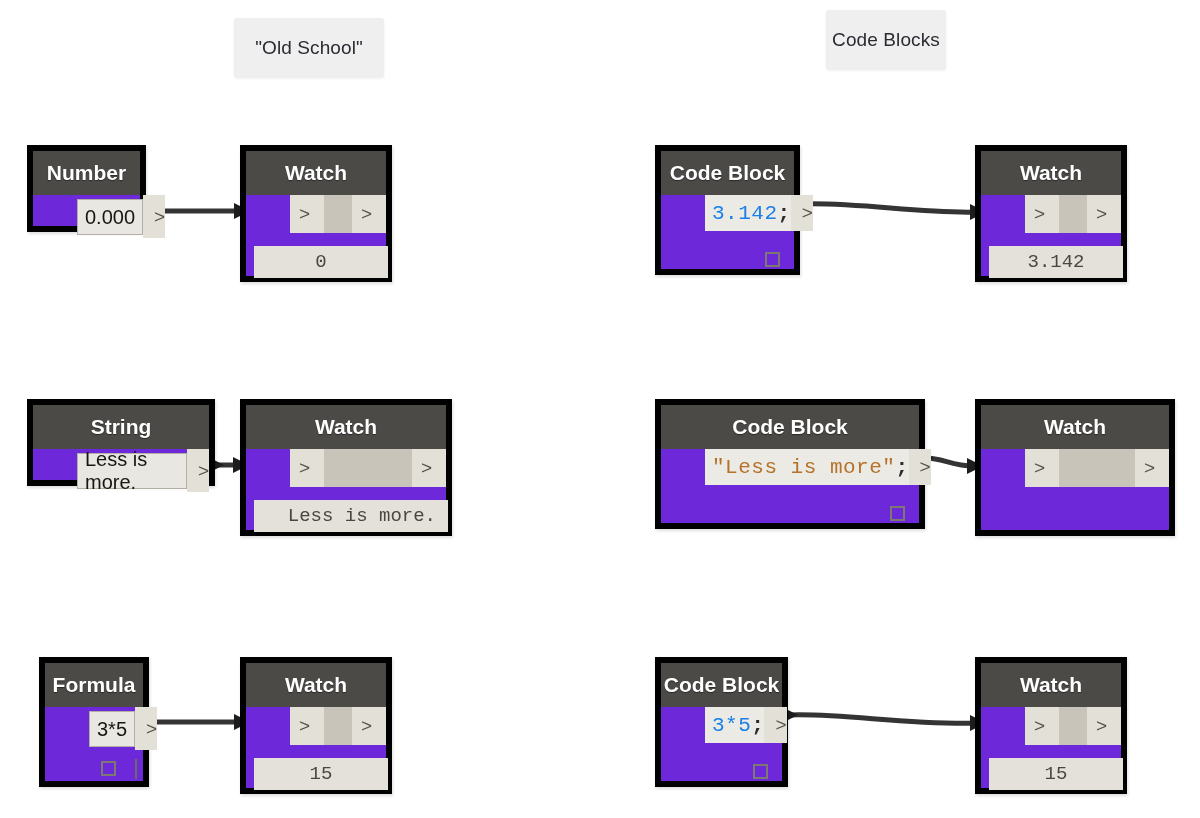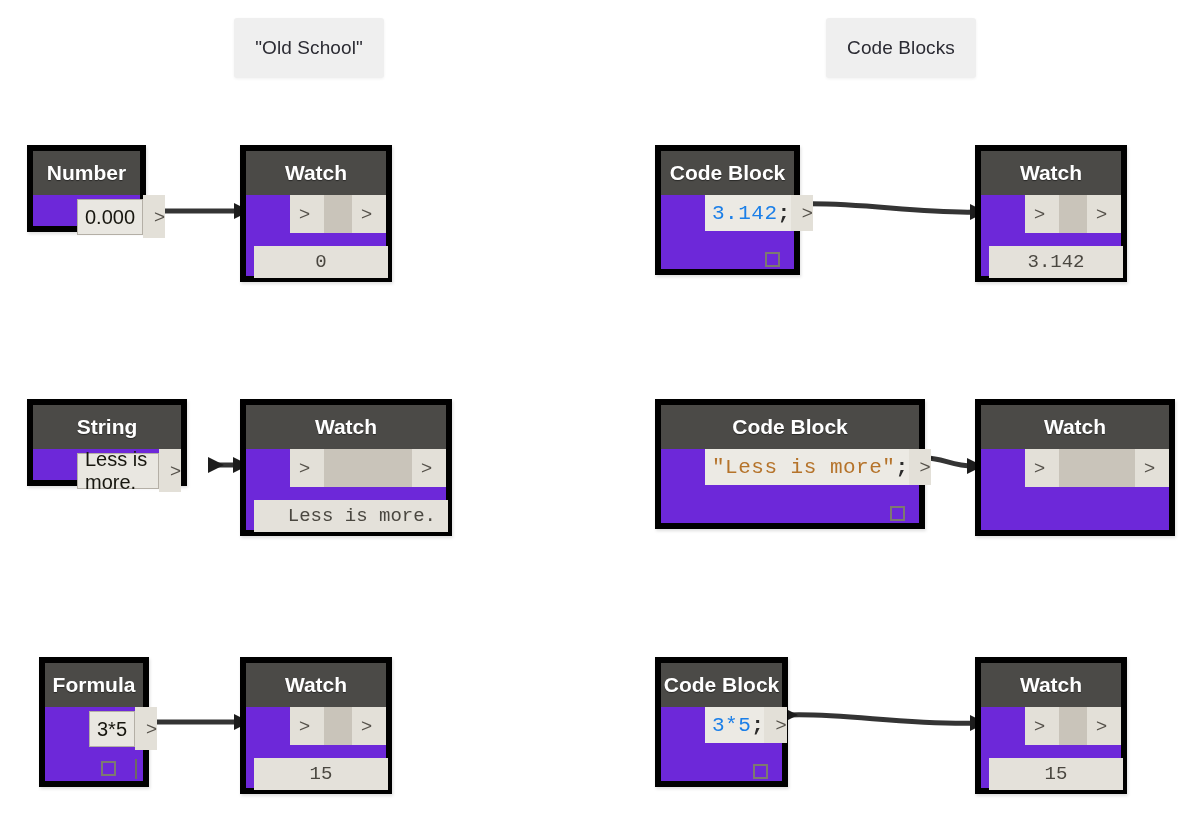--- a/index.html
+++ b/index.html
@@ -191,21 +191,21 @@
 
     <path class="wire-path" d="M 789 715 C 845 713, 905 725, 978 723"></path>
     <polygon class="wire-cap" points="782,707 798,715 782,723"></polygon>
     <polygon class="wire-cap" points="970,715 986,723 970,731"></polygon>
   </svg>
 
   <div class="caption-chip" style="left:234px; top:18px; width:150px; height:60px;">
     <span>"Old School"</span>
   </div>
 
-  <div class="caption-chip" style="left:826px; top:18px; width:150px; height:60px;text-align:center;">
+  <div class="caption-chip" style="left:826px; top:10px; width:120px; height:60px;text-align:center;">
     <span>Code Blocks</span>
   </div>
 
   <div class="node" style="left:27px; top:145px; width:119px; height:87px;">
     <div class="node-header">
       <span>Number</span>
     </div>
     <div class="node-body" style="height:43px;">
       <div class="port-row" style="height:43px;">
         <div class="value-field" style="width:72px; height:36px; margin-top:4px;">
@@ -266,21 +266,21 @@
         <div class="port out" style="width:34px;">
           <span>&gt;</span>
         </div>
       </div>
       <div class="watch-value center" style="left:8px; top:51px; width:134px; height:32px;">
         <span>3.142</span>
       </div>
     </div>
   </div>
 
-  <div class="node" style="left:27px; top:399px; width:160px; height:87px;">
+  <div class="node" style="left:27px; top:399px; width:188px; height:87px;">
     <div class="node-header">
       <span>String</span>
     </div>
     <div class="node-body" style="height:43px;">
       <div class="port-row" style="height:43px;">
         <div class="value-field" style="width:145px; height:36px; margin-top:4px;">
           <span>Less is more.</span>
         </div>
         <div class="port out" style="flex:1 1 auto; padding-left:11px;">
           <span>&gt;</span>

